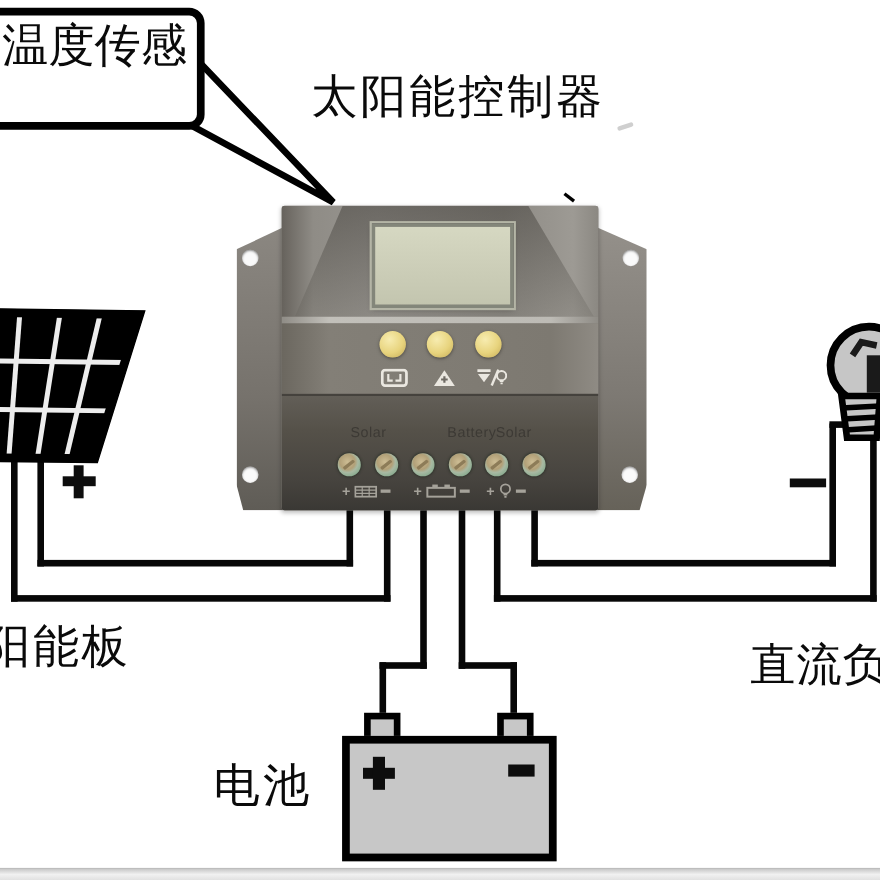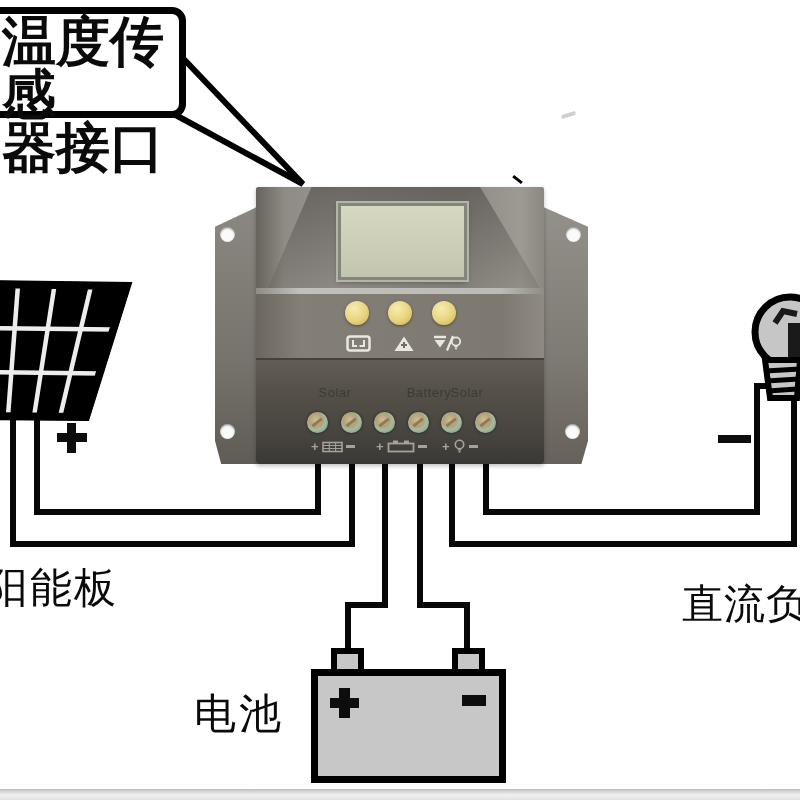--- a/index.html
+++ b/index.html
@@ -4,21 +4,21 @@
 <style>
   html,body{margin:0;padding:0;background:#fff;}
   #stage{position:relative;width:800px;height:800px;background:#ffffff;overflow:hidden;
          font-family:"Liberation Serif","DejaVu Serif",serif;color:#0a0a0a;}
   .abs{position:absolute;}
   .wire{position:absolute;background:#070707;}
   .cjk{white-space:nowrap;}
   
   .callout-box{position:absolute;left:-22px;top:7px;width:208px;height:111px;box-sizing:border-box;
     background:#fff;border:7px solid #000;border-radius:0 14px 14px 0;z-index:4;}
-  .callout-text{position:absolute;left:17px;top:2px;font-size:54px;font-weight:700;line-height:53px;letter-spacing:0;}
+  .callout-text{position:absolute;left:17px;top:2px;font-size:42px;font-weight:400;line-height:53px;letter-spacing:0;}
   
   .flange{position:absolute;}
   .hole{position:absolute;width:15px;height:15px;border-radius:50%;background:#fafafa;
     box-shadow:inset 0 1px 2px rgba(0,0,0,.45);}
   .ctrl-body{position:absolute;left:41px;top:1px;width:288px;height:277px;border-radius:3px;
     overflow:hidden;background:#827e78;box-shadow:0 2px 4px rgba(0,0,0,.25);}
   .band{position:absolute;left:0;width:100%;}
   .btn{position:absolute;width:24px;height:24px;border-radius:50%;
     background:radial-gradient(circle at 38% 32%,#f7ecb0,#e8d47e 55%,#cdb55f 90%,#b89f4e);
     box-shadow:0 1px 3px rgba(35,32,25,.55);}
@@ -43,24 +43,24 @@
 
 <div id="stage">
 
   <svg class="abs" style="left:160px;top:40px;z-index:3" width="150" height="150">
     <polygon points="17,12 143,144 10,72" fill="#ffffff" stroke="#000" stroke-width="6"></polygon>
   </svg>
 
   <div class="callout-box">
     <div class="callout-text">
       <div>温度传感</div>
-      <div>器接口</div>
     </div>
   </div>
 
+  <div class="abs cjk" style="left:283px;top:60px;font-size:42px;letter-spacing:2.5px;">太阳能控制器</div>
 
   <div class="abs" style="left:512px;top:178px;width:11px;height:3px;background:#000;transform:rotate(38deg);"></div>
   <div class="abs" style="left:561px;top:113px;width:15px;height:4px;background:#cfcfcf;transform:rotate(-18deg);border-radius:2px;"></div>
 
   <div class="abs" style="left:215px;top:186px;width:438px;height:279px;">
 
     <div class="flange" style="left:0;top:20px;width:44px;height:258px;
          clip-path:polygon(0 8%,100% 0,100% 100%,14% 100%,0 91%);
          background:linear-gradient(180deg,#8b8781,#76726c 60%,#5f5c56);"></div>
     <div class="flange" style="left:326px;top:20px;width:47px;height:258px;

